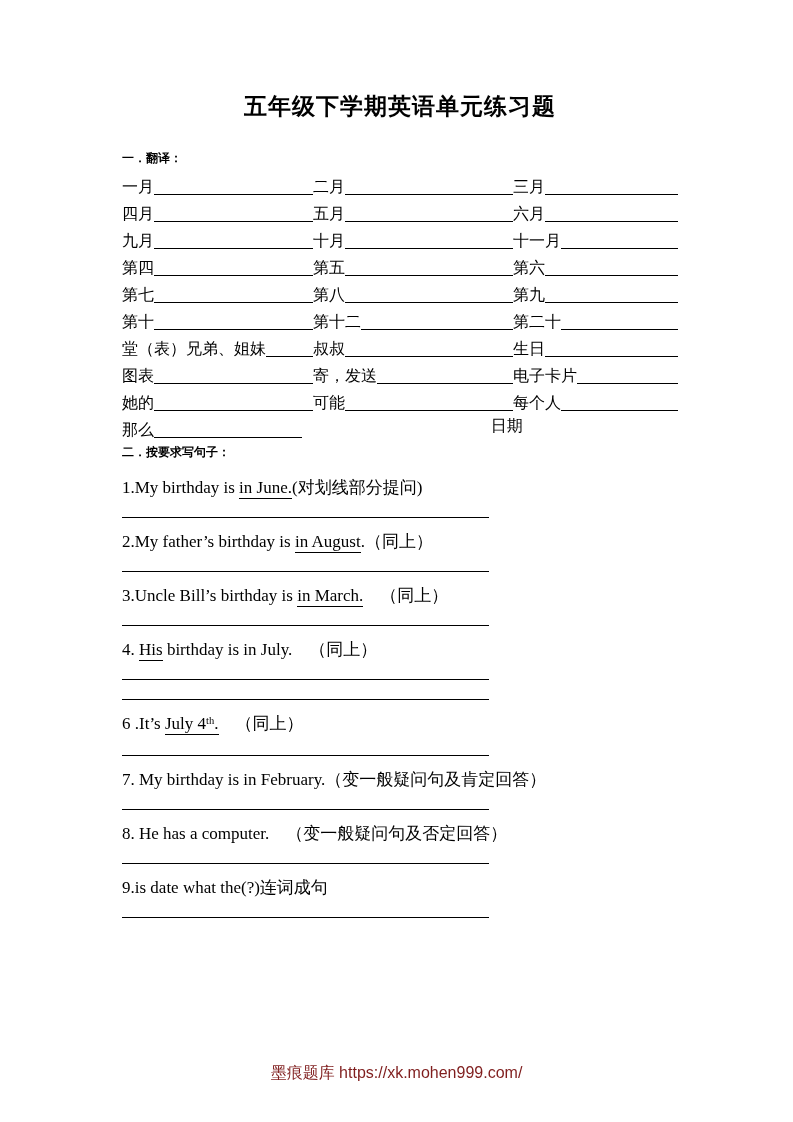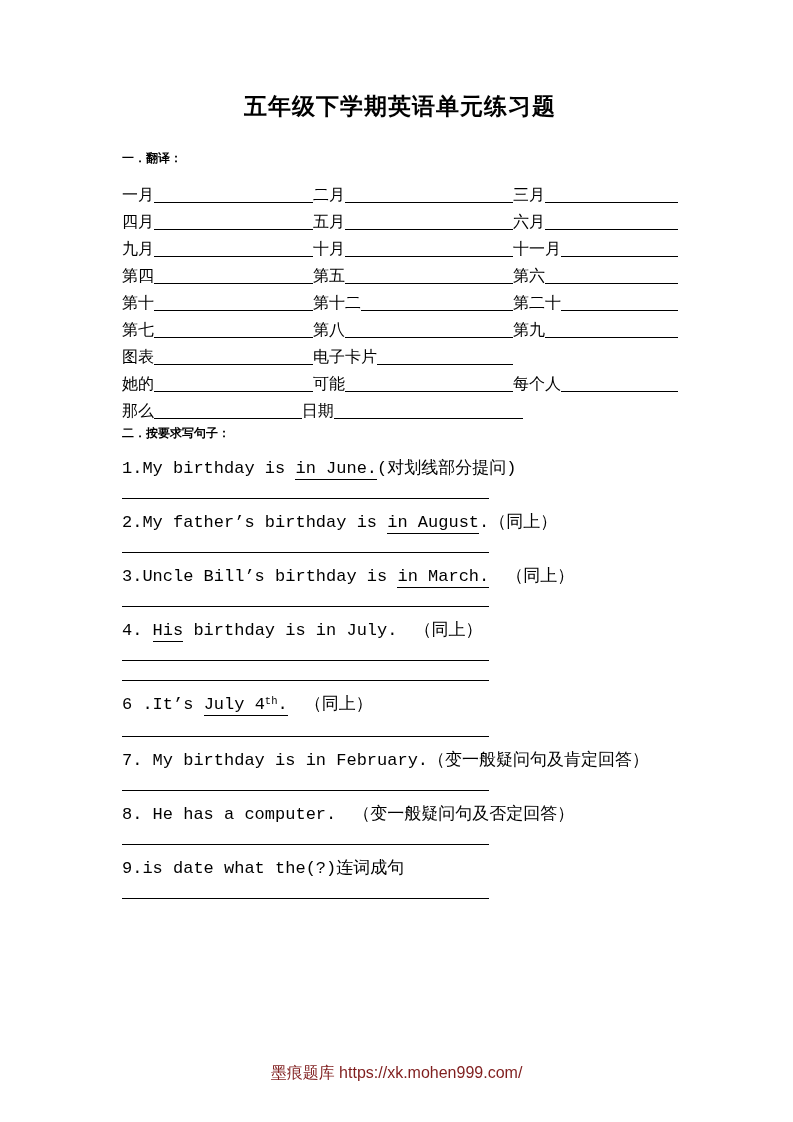--- a/index.html
+++ b/index.html
@@ -9,33 +9,33 @@
   }
   .content{position:absolute;left:122px;top:90px;width:556px;}
   .title{
     font-size:23px;font-weight:bold;text-align:center;line-height:32px;
     letter-spacing:1px;
   }
   .sec-h{font-size:12px;font-weight:bold;line-height:24px;}
   .sec-h1{margin-top:24px;}
   .sec-h2{}
   
-  .grid{margin-top:8px;}
+  .grid{}
   .t-row{display:flex;height:27px;align-items:flex-end;}
   .t-cell{display:flex;align-items:flex-end;box-sizing:border-box;}
   .t-cell:nth-child(1){width:191px;}
   .t-cell:nth-child(2){width:200px;}
   .t-cell:nth-child(3){width:165px;}
-  .t-row:last-child .t-cell:nth-child(2){width:235px;}
+  .t-row:last-child .t-cell:nth-child(2){width:235px;flex-direction:column;}
   .t-lbl{font-size:16px;line-height:20px;white-space:nowrap;}
   .t-line{flex:1 1 auto;border-bottom:1.2px solid #000;height:1px;margin-bottom:2px;}
   
   .qa-list{margin-top:2px;}
   .q{
-    font-family:Liberation Mono, monospace;font-size:17px;line-height:21px;
+    font-family:Liberation Serif, serif;font-size:17px;line-height:21px;
     margin-top:13px;white-space:pre-wrap;
   }
   .u{border-bottom:1.2px solid #000;padding-bottom:1px;}
   .supin{font-size:0.62em;position:relative;top:-0.45em;}
   .ans{width:367px;border-bottom:1.2px solid #000;height:19px;}
   .footer{
     position:absolute;left:0;right:0;top:1062px;text-align:center;
     color:#7f1d1d;font-size:16px;line-height:22px;
   }
 </style>
@@ -99,49 +99,67 @@
           <span class="t-lbl">第五</span>
           <div class="t-line"></div>
         </div>
         <div class="t-cell">
           <span class="t-lbl">第六</span>
           <div class="t-line"></div>
         </div>
       </div>
       <div class="t-row">
         <div class="t-cell">
+          <span class="t-lbl">第七</span>
+          <div class="t-line"></div>
+        </div>
+        <div class="t-cell">
+          <span class="t-lbl">第八</span>
+          <div class="t-line"></div>
+        </div>
+        <div class="t-cell">
+          <span class="t-lbl">第九</span>
+          <div class="t-line"></div>
+        </div>
+      </div>
+      <div class="t-row">
+        <div class="t-cell">
           <span class="t-lbl">第十</span>
           <div class="t-line"></div>
         </div>
         <div class="t-cell">
           <span class="t-lbl">第十二</span>
           <div class="t-line"></div>
         </div>
         <div class="t-cell">
           <span class="t-lbl">第二十</span>
           <div class="t-line"></div>
         </div>
       </div>
       <div class="t-row">
         <div class="t-cell">
-          <span class="t-lbl">第七</span>
-          <div class="t-line"></div>
-        </div>
-        <div class="t-cell">
-          <span class="t-lbl">第八</span>
-          <div class="t-line"></div>
-        </div>
-        <div class="t-cell">
-          <span class="t-lbl">第九</span>
+          <span class="t-lbl">堂（表）兄弟、姐妹</span>
+          <div class="t-line"></div>
+        </div>
+        <div class="t-cell">
+          <span class="t-lbl">叔叔</span>
+          <div class="t-line"></div>
+        </div>
+        <div class="t-cell">
+          <span class="t-lbl">生日</span>
           <div class="t-line"></div>
         </div>
       </div>
       <div class="t-row">
         <div class="t-cell">
           <span class="t-lbl">图表</span>
+          <div class="t-line"></div>
+        </div>
+        <div class="t-cell">
+          <span class="t-lbl">寄，发送</span>
           <div class="t-line"></div>
         </div>
         <div class="t-cell">
           <span class="t-lbl">电子卡片</span>
           <div class="t-line"></div>
         </div>
       </div>
       <div class="t-row">
         <div class="t-cell">
           <span class="t-lbl">她的</span>

